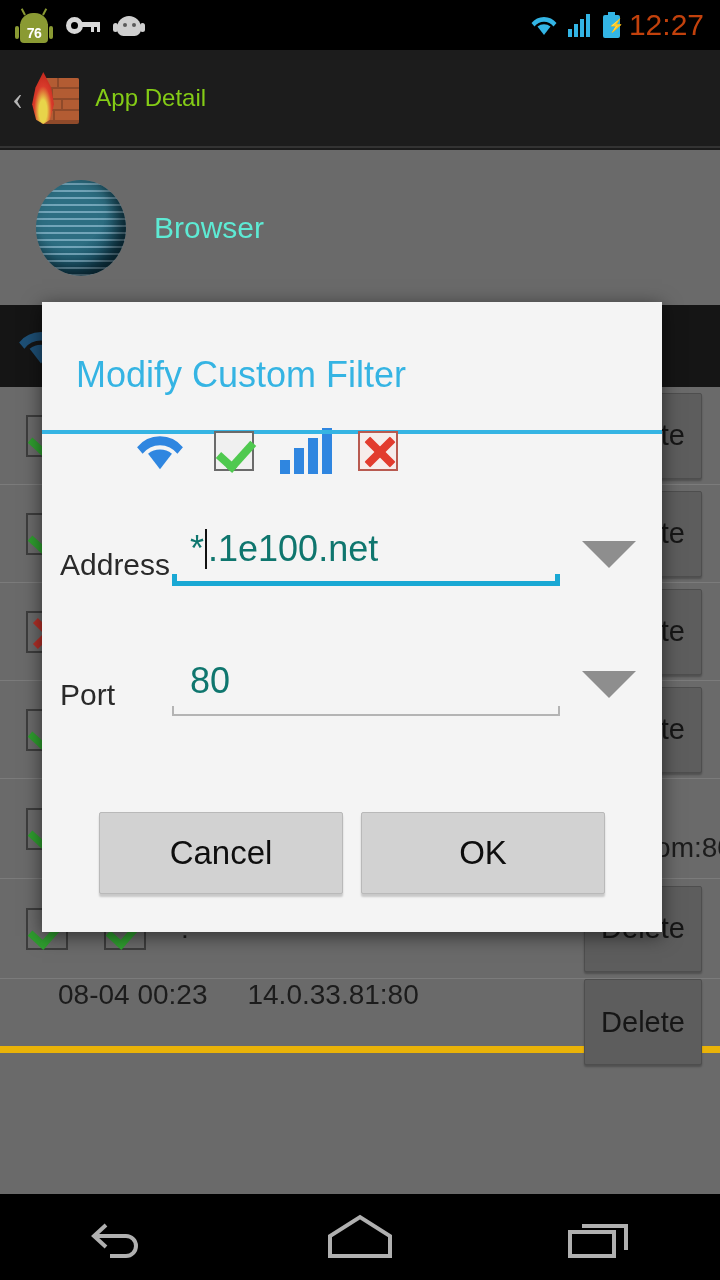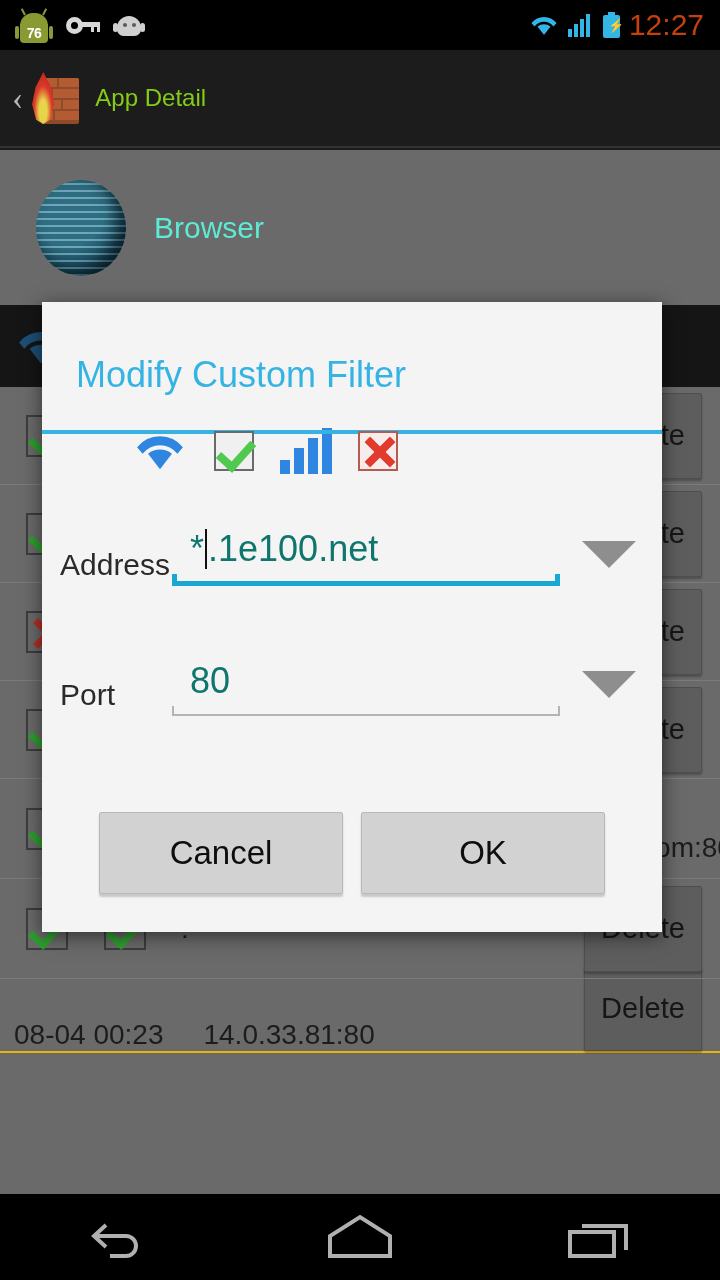--- a/index.html
+++ b/index.html
@@ -192,22 +192,23 @@
   }
   .del-btn {
     width:118px; height:86px; background:#5d5d5d;
     border:1px solid #4e4e4e; border-radius:2px;
     color:#161616; font-size:29px;
     display:flex; align-items:center; justify-content:center;
     margin-right:18px; flex:none;
     box-shadow: 0 2px 2px rgba(0,0,0,.25);
   }
   .log-row {
-    height:74px; display:flex; align-items:flex-end;
-    border-bottom:2px solid #eab308;
+    height:74px; display:flex; align-items:flex-start;
+    border-bottom:7px solid #eab308;
+    padding-left:44px;
   }
   .log-text { color:#1c1c1c; font-size:28px; margin-left:14px; }
 
   
   #dialog {
     position:absolute; left:42px; top:302px;
     width:620px; height:630px;
     background:#f4f4f4;
     box-shadow: 0 4px 18px rgba(0,0,0,.55);
   }

